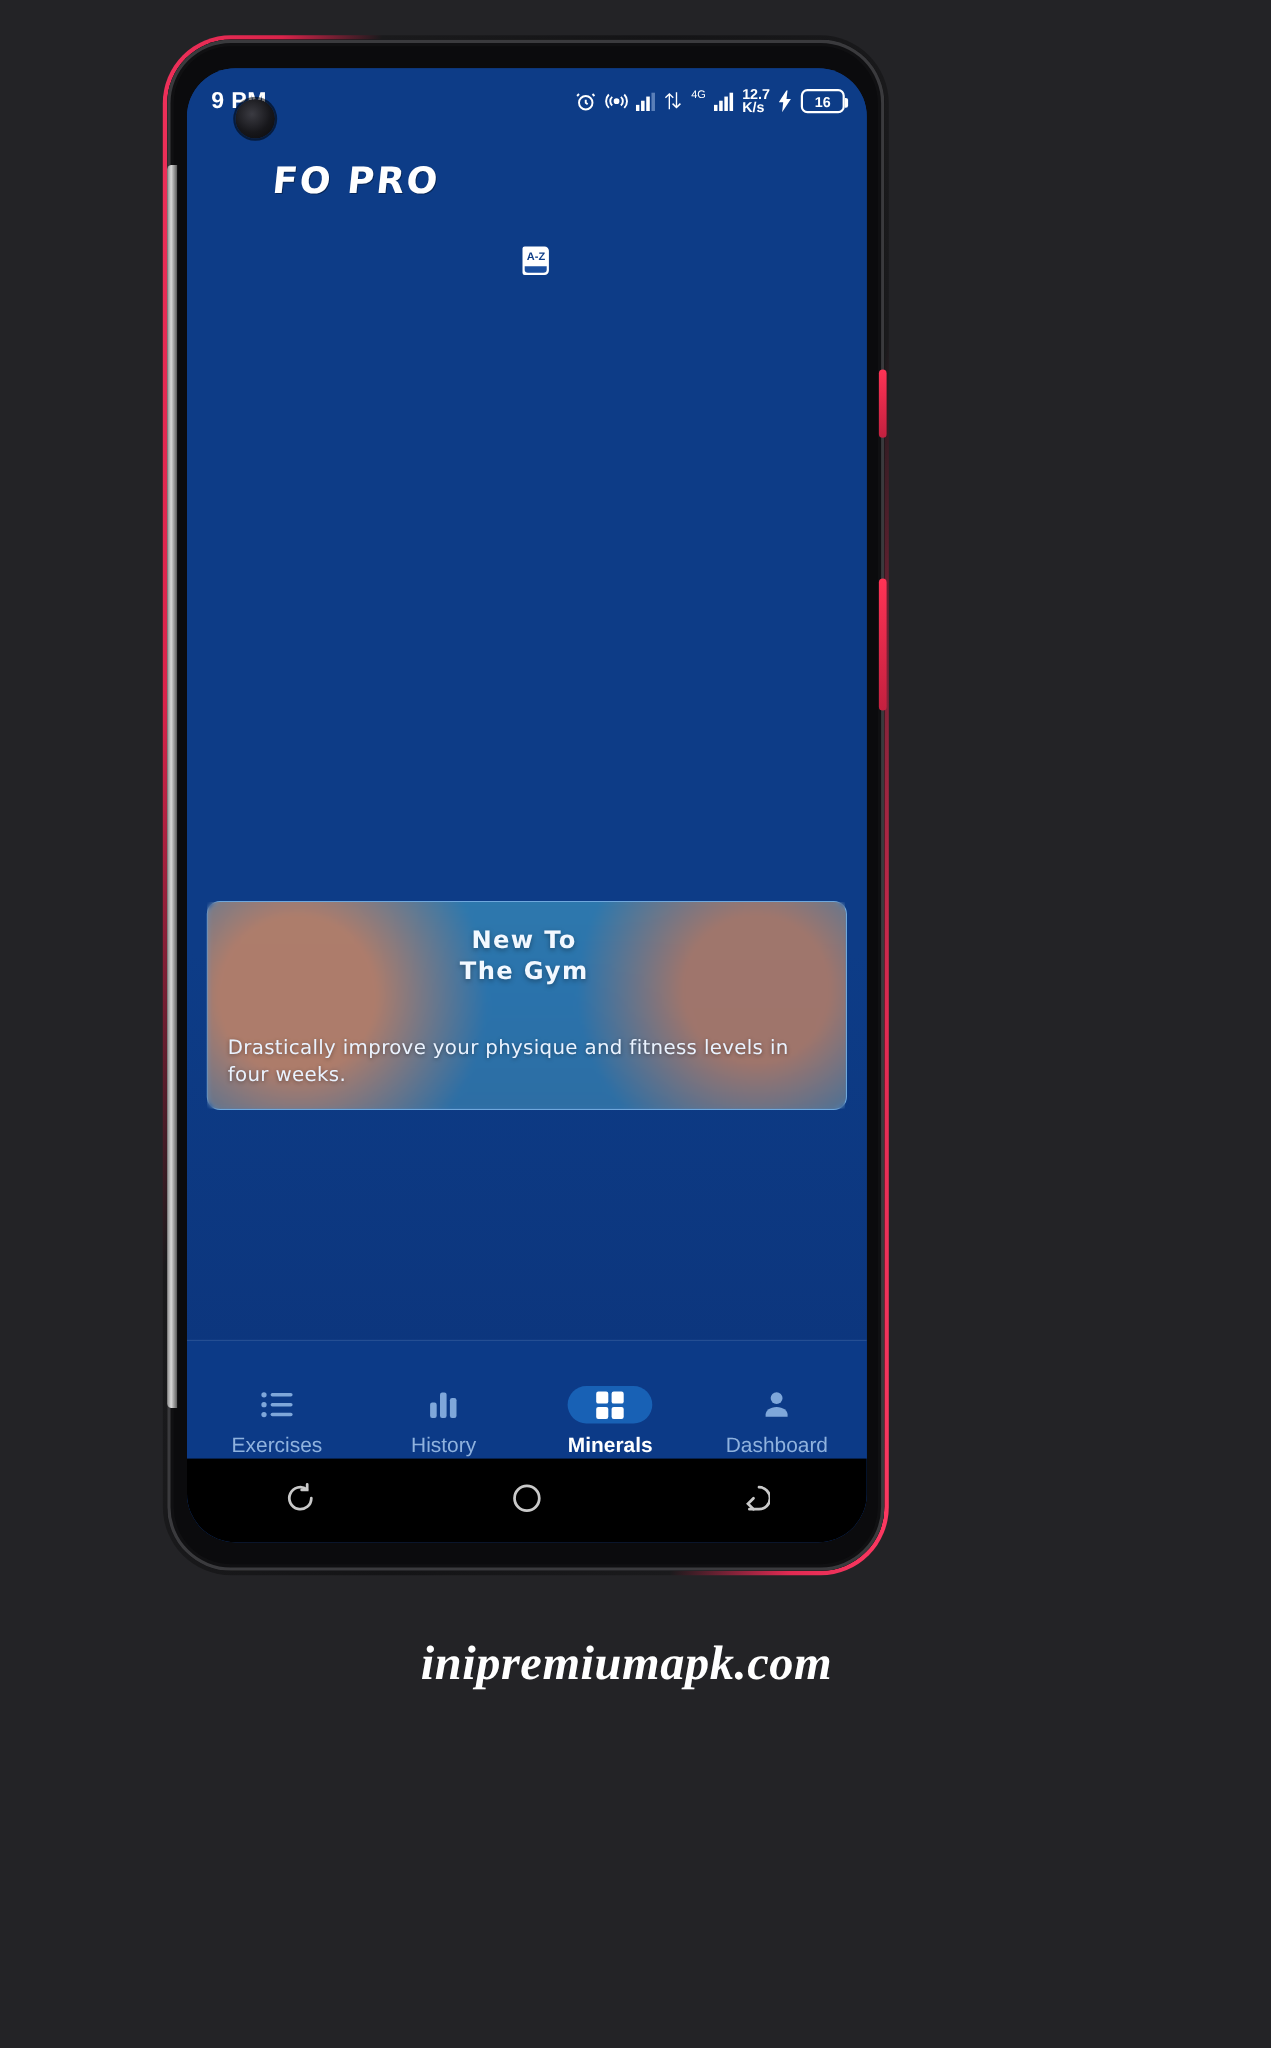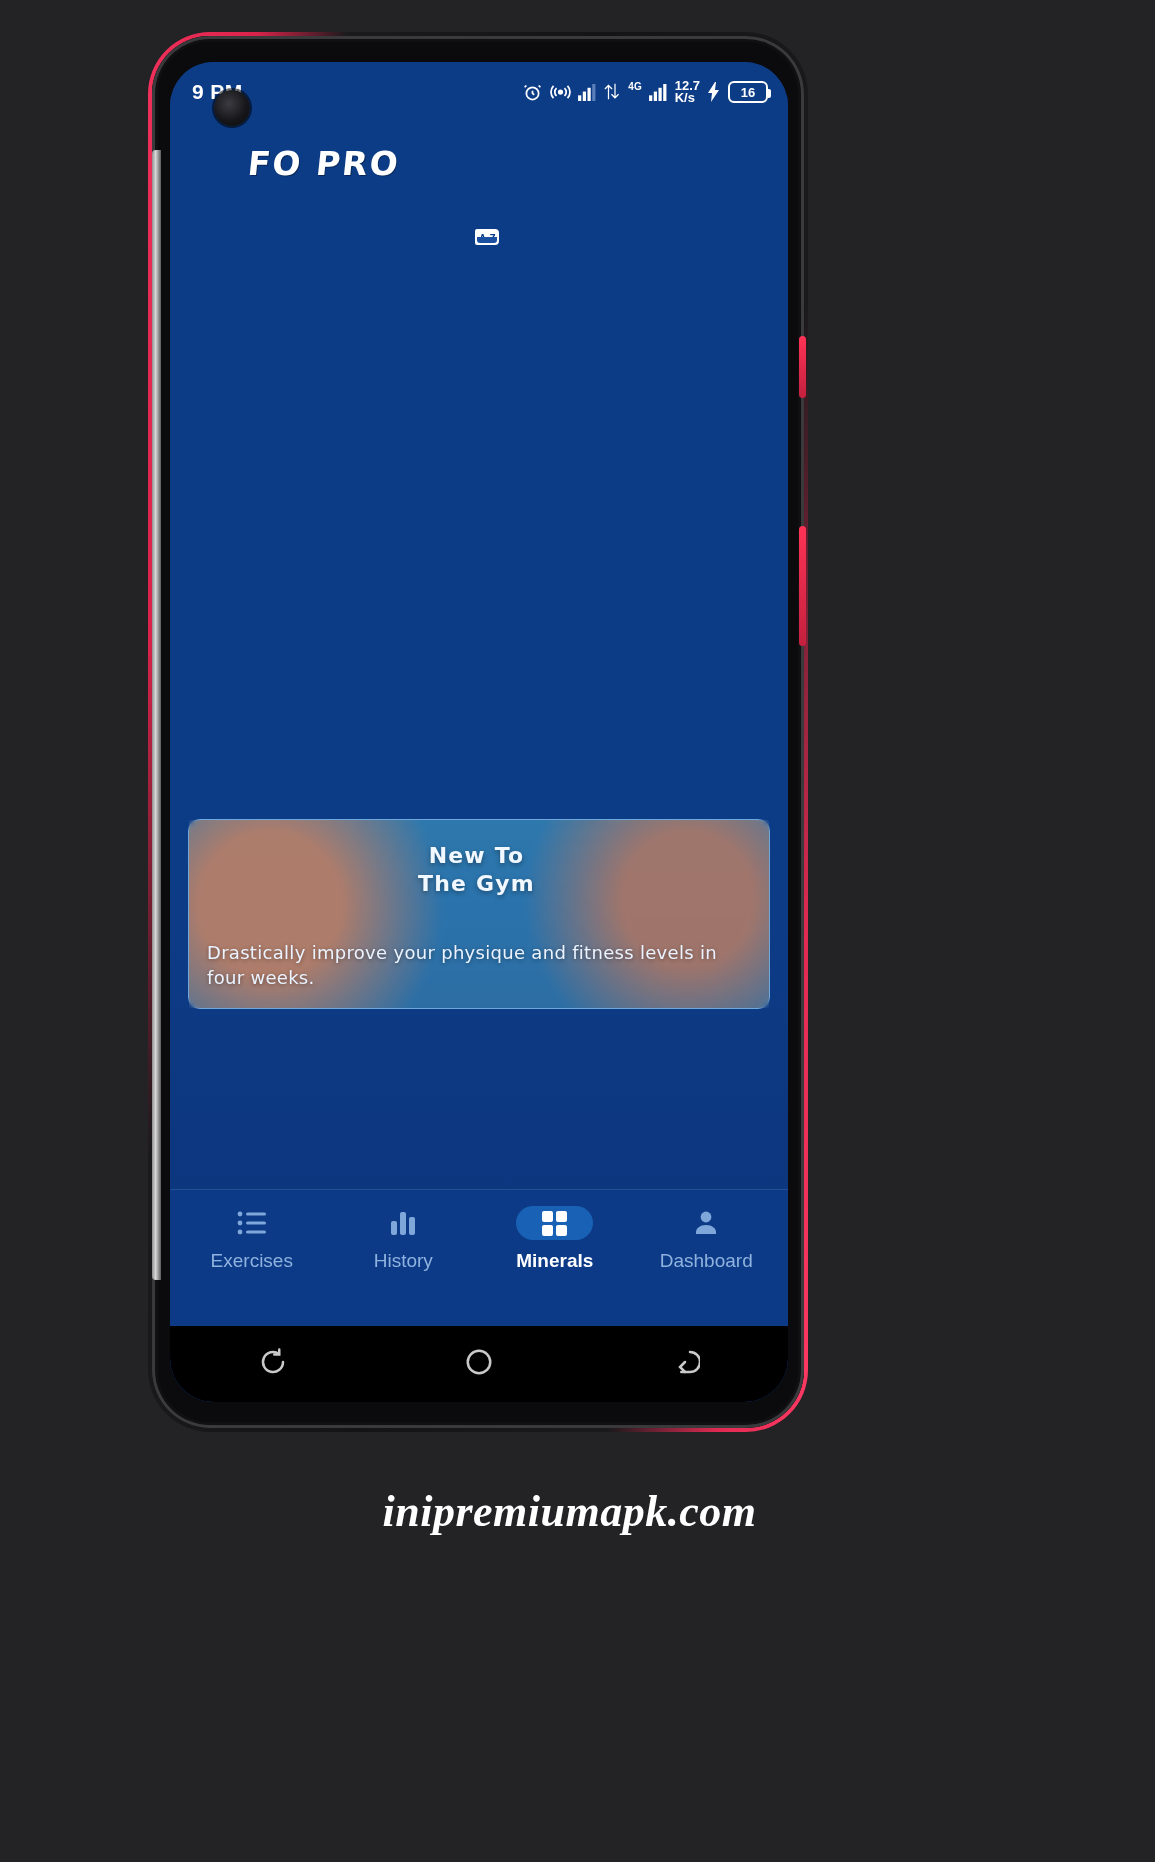--- a/index.html
+++ b/index.html
@@ -66,21 +66,21 @@
   }
   .sb-right { display:flex; align-items:center; gap:7px; }
   .sb-right svg { display:block; }
   .netspeed { font-size:13px; line-height:12px; font-weight:700; }
   .batt {
     display:flex; align-items:center; justify-content:center;
     min-width:40px; height:22px; border:2px solid #fff; border-radius:6px;
     font-size:13px; font-weight:700; padding:0 4px; position:relative;
   }
   .batt:after{content:"";position:absolute;right:-5px;top:6px;width:3px;height:9px;background:#fff;border-radius:0 2px 2px 0;}
-  .g4 { font-size:10px; font-weight:700; position:relative; top:-6px;text-align:center; }
+  .g4 { font-size:10px; font-weight:400; position:relative; top:-6px;text-align:center; }
 
   
   .appbar {
     display:flex; align-items:center; padding: 22px 26px 10px 26px; gap: 18px;
   }
   .hamburger { display:flex; flex-direction:column; gap:6px; cursor:pointer; }
   .hamburger i { display:block; height:4px; background:#cfe0ff; border-radius:2px; }
   .hamburger i:nth-child(1){ width:34px; }
   .hamburger i:nth-child(2){ width:26px; }
   .hamburger i:nth-child(3){ width:16px; }
@@ -100,21 +100,21 @@
     height:52px; padding:0 20px;
     border-radius:26px;
     background:#124c9c;
     border:1.6px solid #4f8bd8;
     color:#ffffff; font-size:19px; font-weight:600;
     white-space:nowrap; cursor:pointer;
   }
   .chip .cic { display:flex; align-items:center; justify-content:center; width:26px; height:26px; }
   .grid-ic { display:grid; grid-template-columns:10px 10px; grid-template-rows:10px 10px; gap:3px; }
   .grid-ic span { background:#fff; border-radius:2px; display:block; }
-  .abbook { width:24px;height:16px;border:2px solid #fff;border-radius:2px 4px 4px 2px;background:#fff;color:#0d3c87;font-size:10px;font-weight:800;display:flex;align-items:flex-start;justify-content:center;padding-top:2px;position:relative;}
+  .abbook { width:24px;height:26px;border:2px solid #fff;border-radius:2px 4px 4px 2px;background:#fff;color:#0d3c87;font-size:10px;font-weight:800;display:flex;align-items:flex-start;justify-content:center;padding-top:2px;position:relative;}
   .abbook:after{content:"";position:absolute;left:0;bottom:0;width:100%;height:6px;background:#1b4fa0;border-radius:0 0 3px 3px;}
 
   
   .tiles { padding: 10px 18px 0 18px; }
   .tile-row { display:flex; gap:8px; margin-bottom:8px; }
   .tile {
     flex:1 1 0; min-width:0;
     display:flex; align-items:center; gap:12px;
     height:74px; padding:0 12px 0 16px;
     background:#124a96;
@@ -164,25 +164,25 @@
   }
 
   
   .section-head {
     padding: 24px 22px 0 22px;
     color:#ffffff; font-size:24px; font-weight:800; letter-spacing:1.2px;
   }
 
   
   .bottomnav {
-    position:absolute; left:0; right:0; bottom:76px; height:137px;
+    position:absolute; left:0; right:0; bottom:76px; height:108px;
     background:#0c3a87;
     border-top:1px solid rgba(255,255,255,.10);
-    display:flex; align-items:flex-start; justify-content:space-around;
-    padding: 16px 6px;
+    display:flex; align-items:flex-end; justify-content:space-around;
+    padding: 0 6px;
   }
   .navitem { display:flex; flex-direction:column; align-items:center; gap:10px; cursor:pointer; min-width:110px; }
   .navitem .nav-ic { color:#7fa7da; display:flex; align-items:center; justify-content:center; height:34px; }
   .navitem .nav-lb { color:#8fb2de; font-size:19px; font-weight:500; }
   .navitem.active .nav-lb { color:#ffffff; font-weight:700; }
   .nav-pill {
     background:#1861b5; border-radius:22px; padding:8px 26px;
     display:flex; align-items:center; justify-content:center;
   }
   .nav-pill .grid-ic span { background:#fff; }

